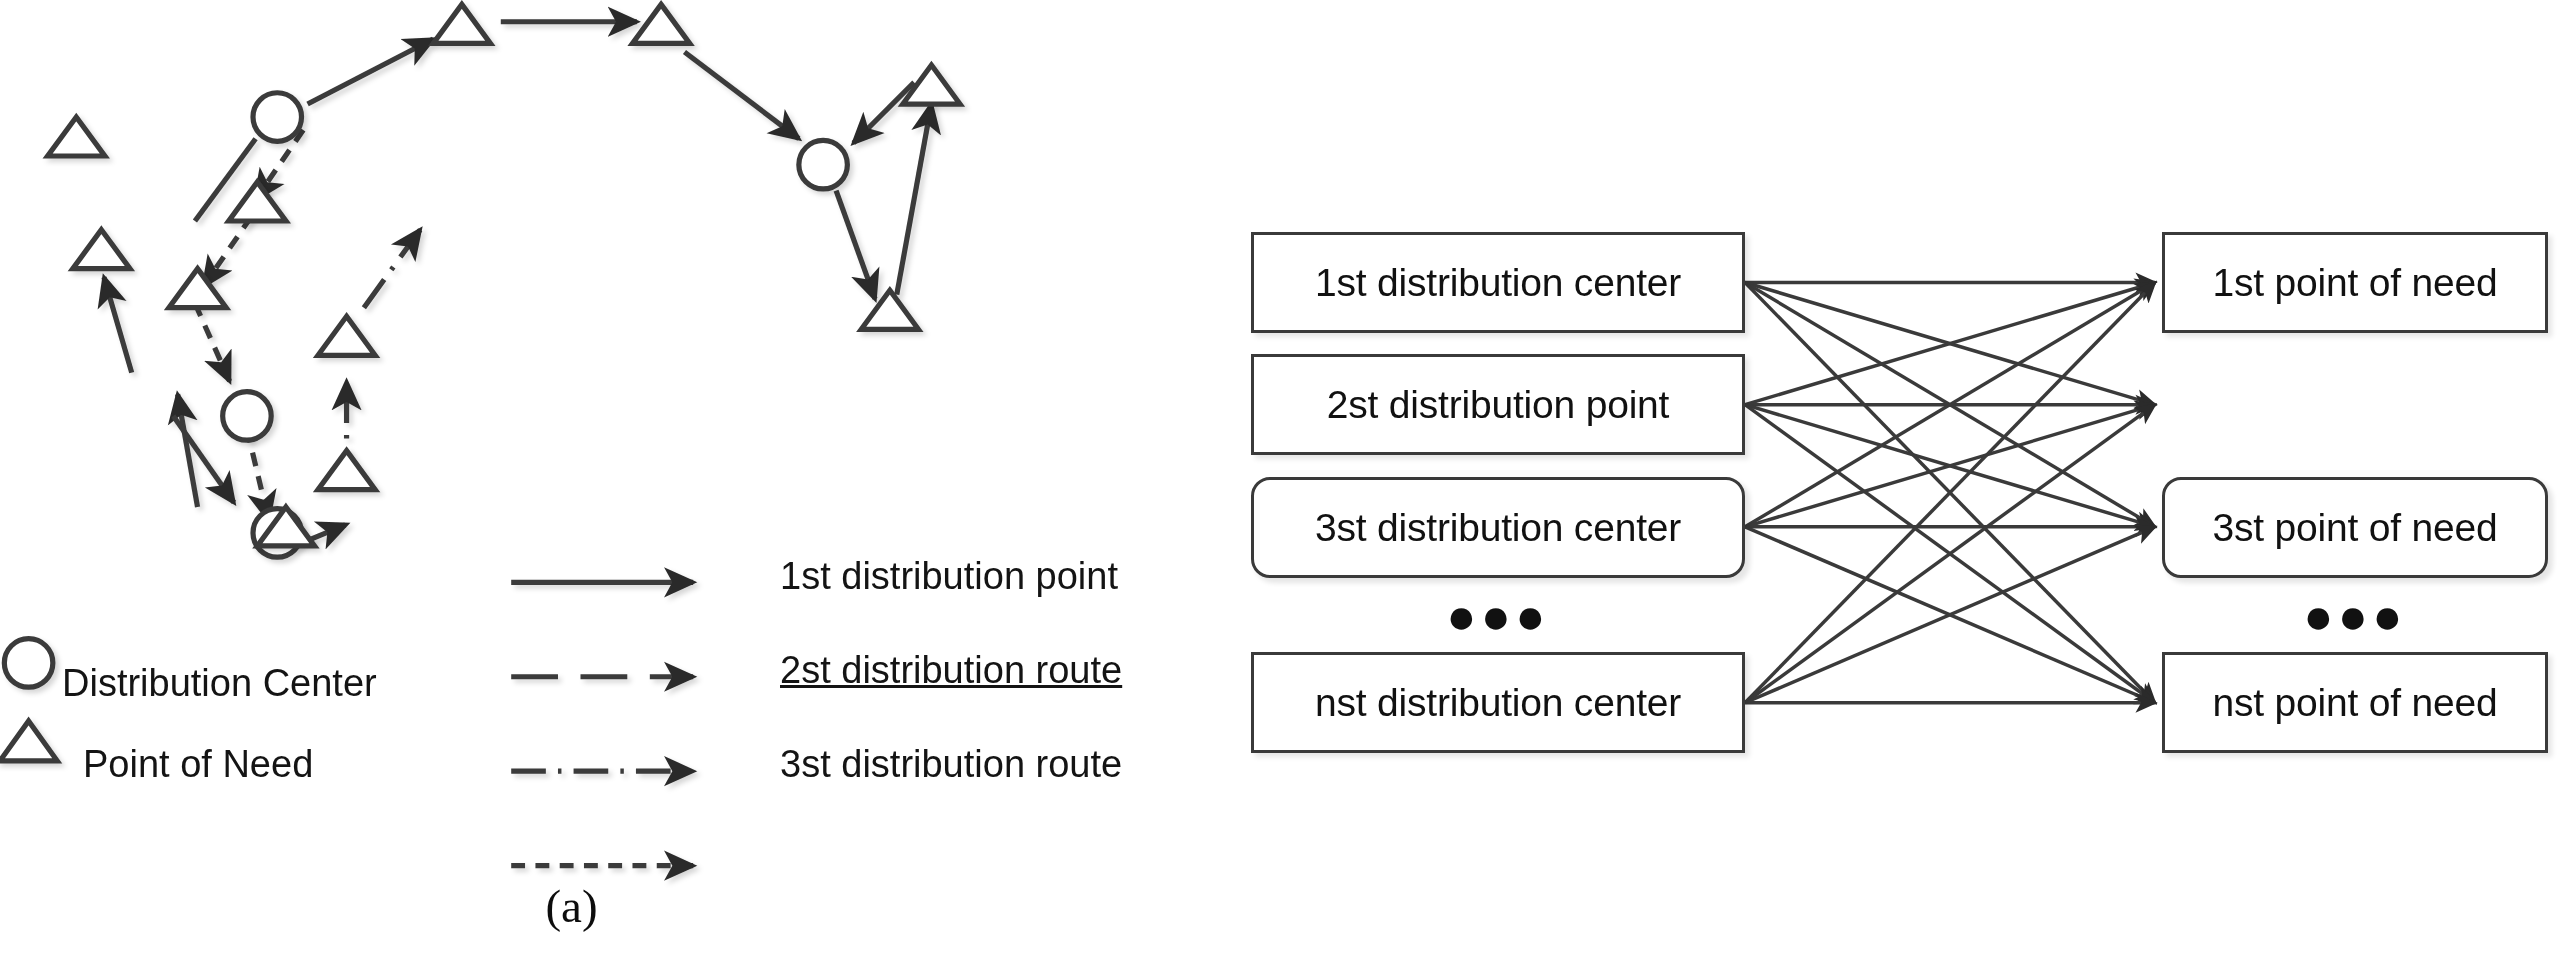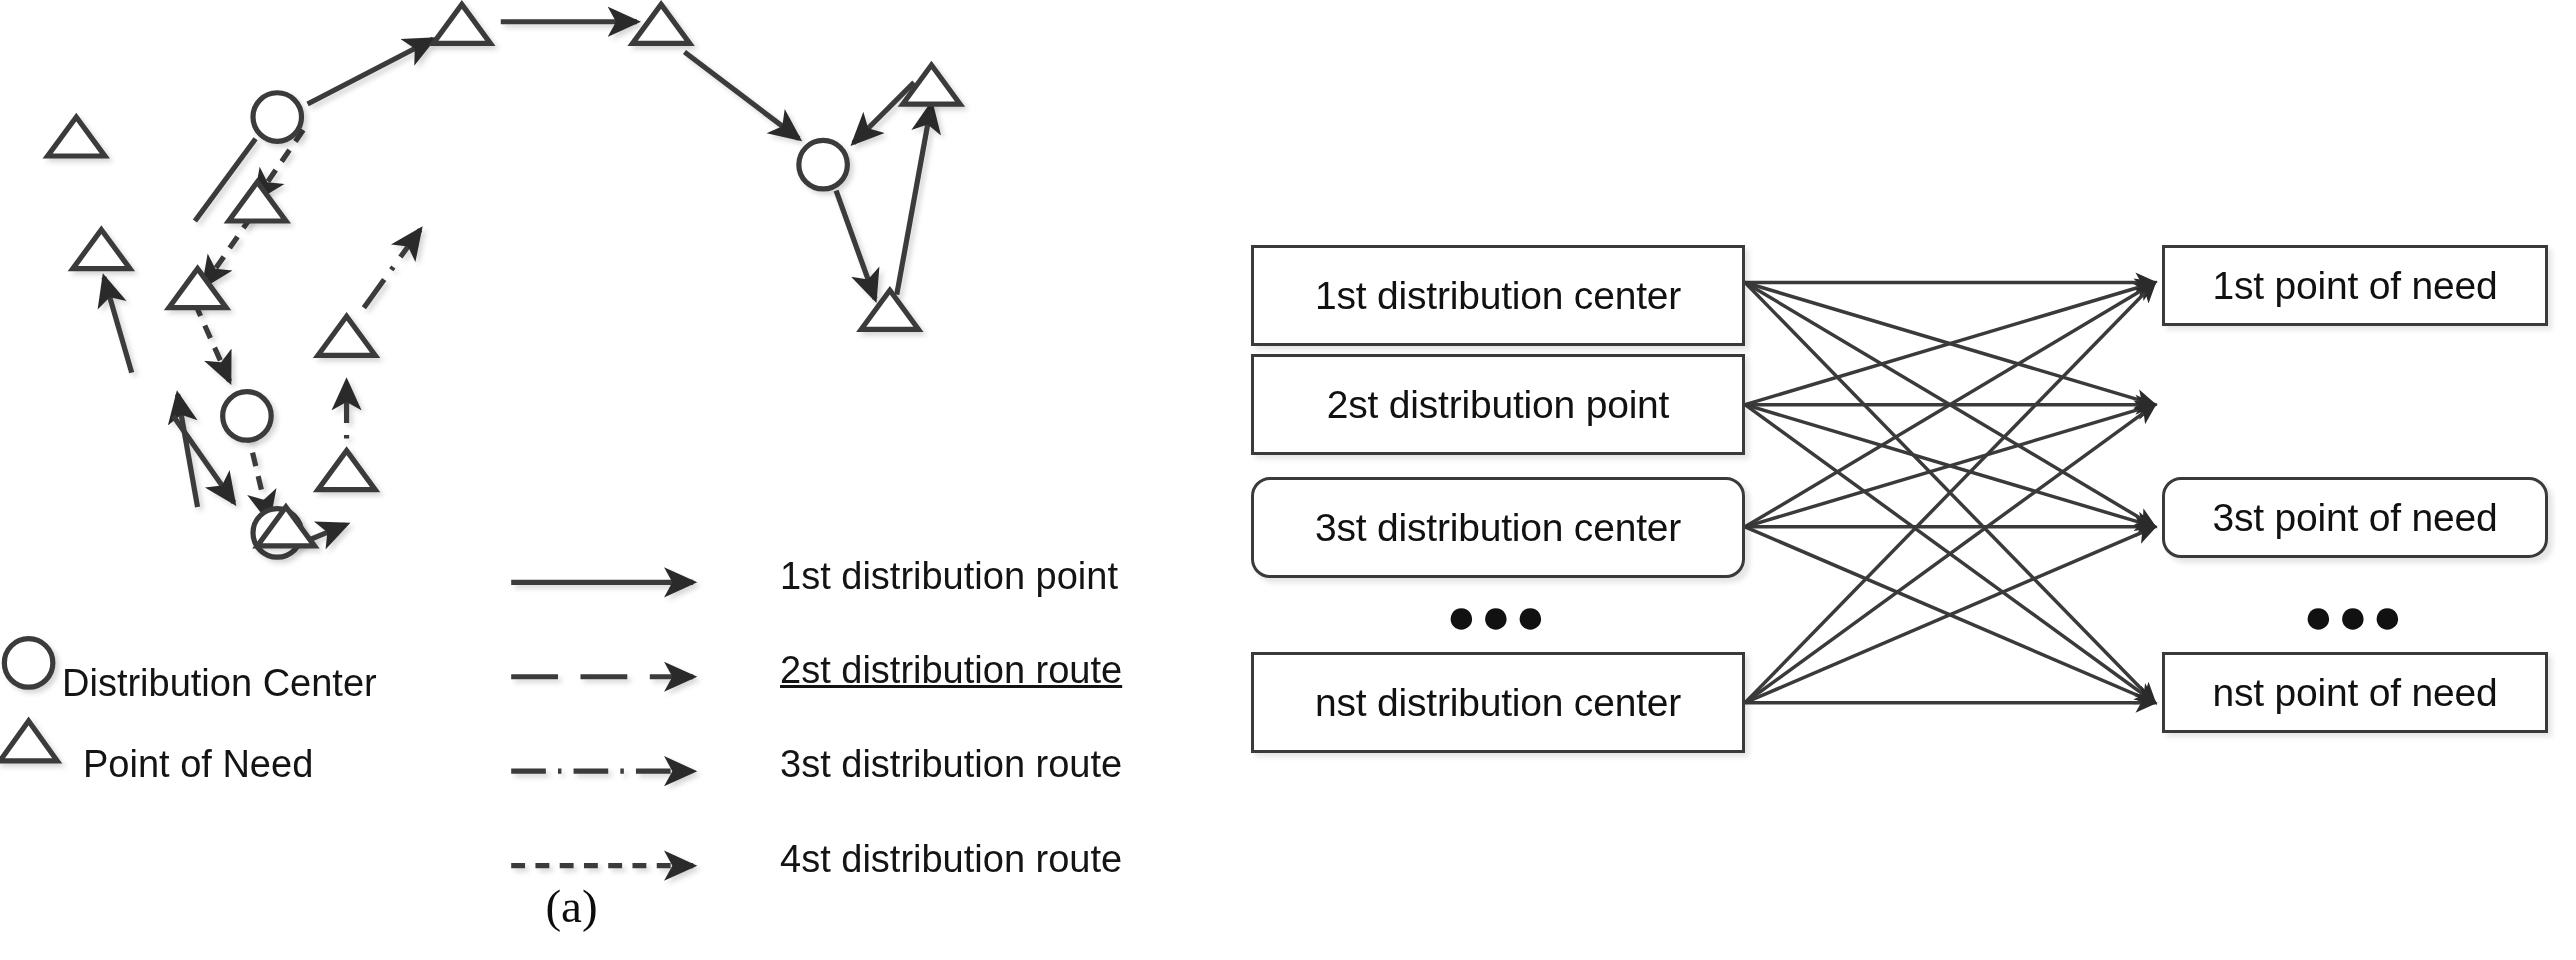--- a/index.html
+++ b/index.html
@@ -40,23 +40,23 @@
     box-shadow: 4.3px 4.3px 5.2px rgba(0,0,0,0.10);
     display: flex;
     align-items: center;
     justify-content: center;
     font-size: 39px;
     letter-spacing: -0.2px;
     color: #111111;
     white-space: nowrap;
   }
   .col-left  { left: 38px;  width: 494px; height: 101px; }
-  .col-right { left: 949px; width: 386px; height: 81px; }
-
-  .row1 { top: 232px; margin-top: 13px; }
+  .col-right { left: 949px; width: 386px; height: 101px; }
+
+  .row1 { top: 232px; }
   .row2 { top: 354px; }
   .row3 { top: 477px; border-radius: 19px; }
   .row4 { top: 652px; }
 
   .ellipsis {
     position: absolute;
     font-size: 50px;
     font-weight: 700;
     line-height: 1;
     letter-spacing: 4.3px;
@@ -187,21 +187,20 @@
         <polygon points="33,832 66,878 0,878"></polygon>
       </g>
     </svg>
 
     <span class="legend-text" id="legend-dc-label">Distribution Center</span>
     <span class="legend-text" id="legend-pon-label">Point of Need</span>
 
     <span class="route-label" id="route-label-1">1st distribution point</span>
     <span class="route-label" id="route-label-2">2st distribution route</span>
     <span class="route-label" id="route-label-3">3st distribution route</span>
-    <span class="route-label" id="route-label-4">4st distribution route</span>
 
     <span class="caption" id="caption-a">(a)</span>
   </div>
 
   <div class="panel" id="panel-b">
 
     <svg class="svg-layer" width="1363" height="961" viewBox="0 0 1573 1109">
       <defs>
         <marker id="ahb" markerWidth="7" markerHeight="7" refX="5.6" refY="3.2" orient="auto" markerUnits="strokeWidth">
           <path d="M0,0.3 L6.4,3.2 L0,6.1 L1.6,3.2 Z" fill="#2b2b2b"></path>

